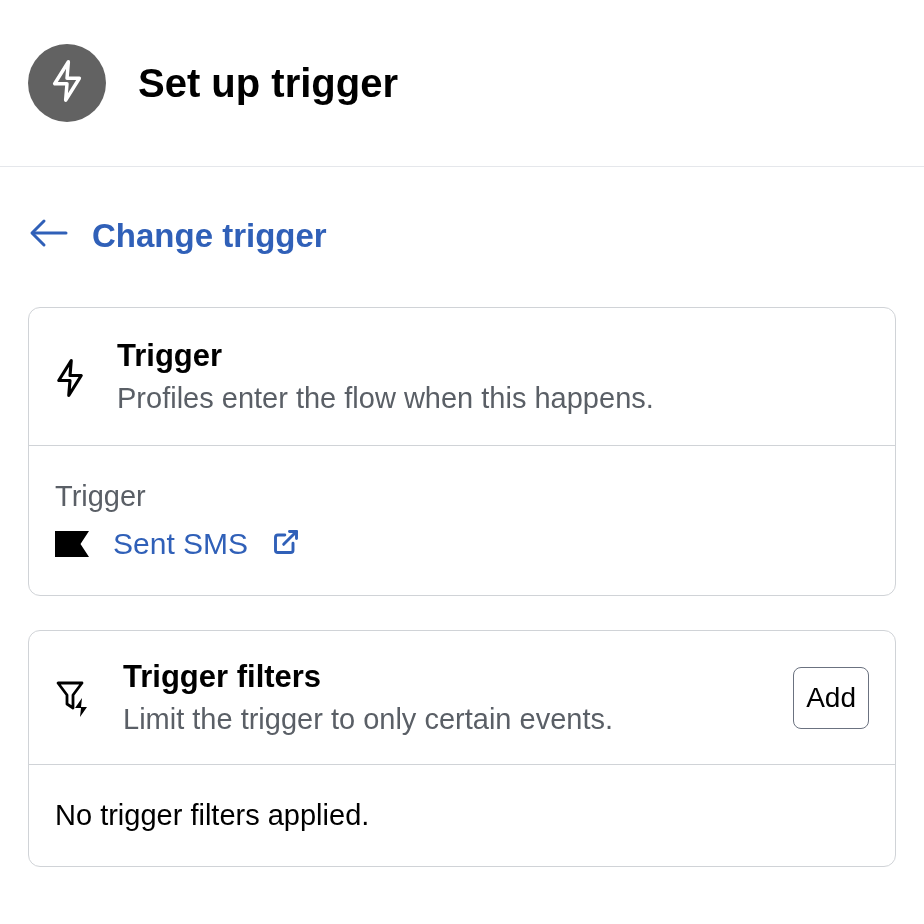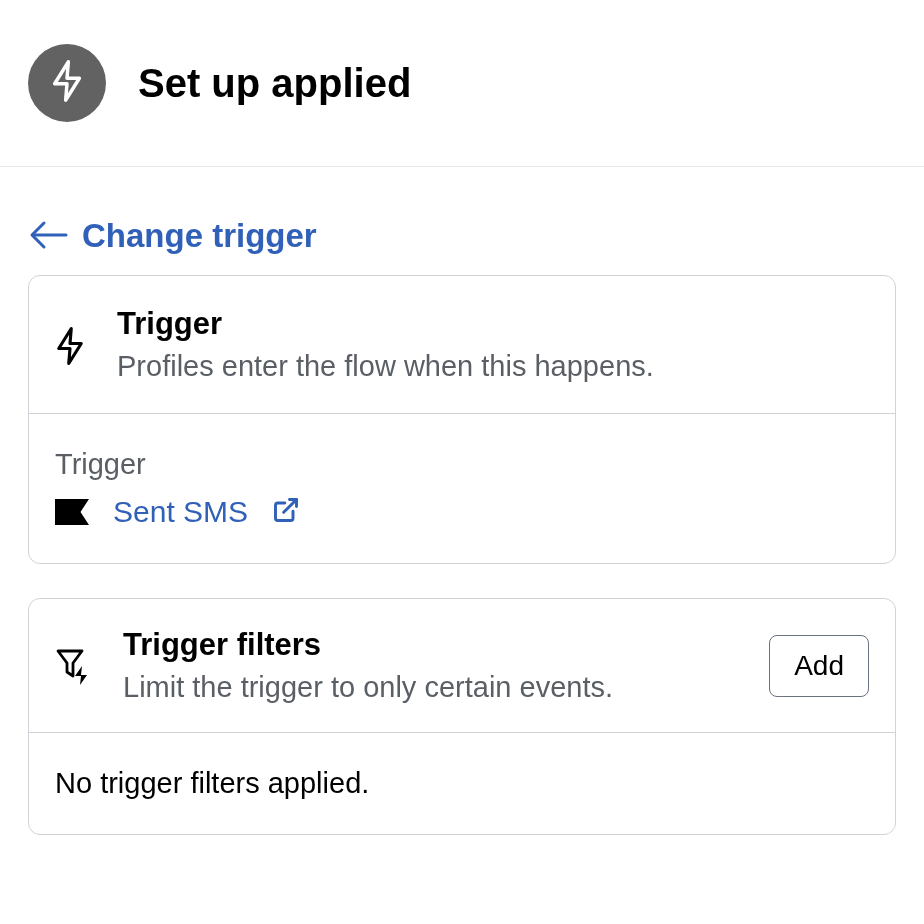--- a/index.html
+++ b/index.html
@@ -33,24 +33,24 @@
       font-size: 40px;
       font-weight: 700;
       color: #000000;
       margin-left: 32px;
     }
     .content {
       padding: 50px 28px 0 28px;
     }
     .change-trigger {
       display: inline-flex;
-      align-items: flex-end;
-      gap: 14px;
+      align-items: flex-start;
+      gap: 24px;
       cursor: pointer;
-      margin-bottom: 20px;
+      margin-bottom: 52px;
     }
     .change-trigger-text {
       font-size: 33px;
       font-weight: 600;
       color: #3060b8;
     }
     .card {
       border: 1px solid #d0d3d7;
       border-radius: 12px;
       margin-bottom: 34px;
@@ -103,21 +103,21 @@
     }
     .flag-icon {
       width: 34px;
       height: 26px;
       background: #000000;
       clip-path: polygon(0 0, 100% 0, 75% 50%, 100% 100%, 0 100%);
     }
     .add-button {
       border: 1.5px solid #6b7280;
       border-radius: 8px;
-      padding: 14px 24px;
+      padding: 14px 12px;
       font-size: 28px;
       font-weight: 500;
       color: #000000;
       background: #ffffff;
       cursor: pointer;
     }
     .filters-header {
       display: flex;
       align-items: center;
       padding: 28px 26px;
@@ -136,21 +136,21 @@
 <body>
 
 <div class="header">
   <div class="header-icon-circle">
     <span>
       <svg width="34" height="44" viewBox="0 0 24 32" fill="none" stroke="#ffffff" stroke-width="2.5" stroke-linecap="round" stroke-linejoin="round">
         <polygon points="13,2 3,18 12,18 11,30 21,14 12,14"></polygon>
       </svg>
     </span>
   </div>
-  <h1 class="header-title">Set up applied</h1>
+  <h1 class="header-title">Set up trigger</h1>
 </div>
 
 <div class="content">
 
   <div class="change-trigger">
     <span>
       <svg width="40" height="32" viewBox="0 0 40 32" fill="none" stroke="#3060b8" stroke-width="3" stroke-linecap="round" stroke-linejoin="round">
         <line x1="5" y1="16" x2="38" y2="16"></line>
         <polyline points="16,4 4,16 16,28"></polyline>
       </svg>

